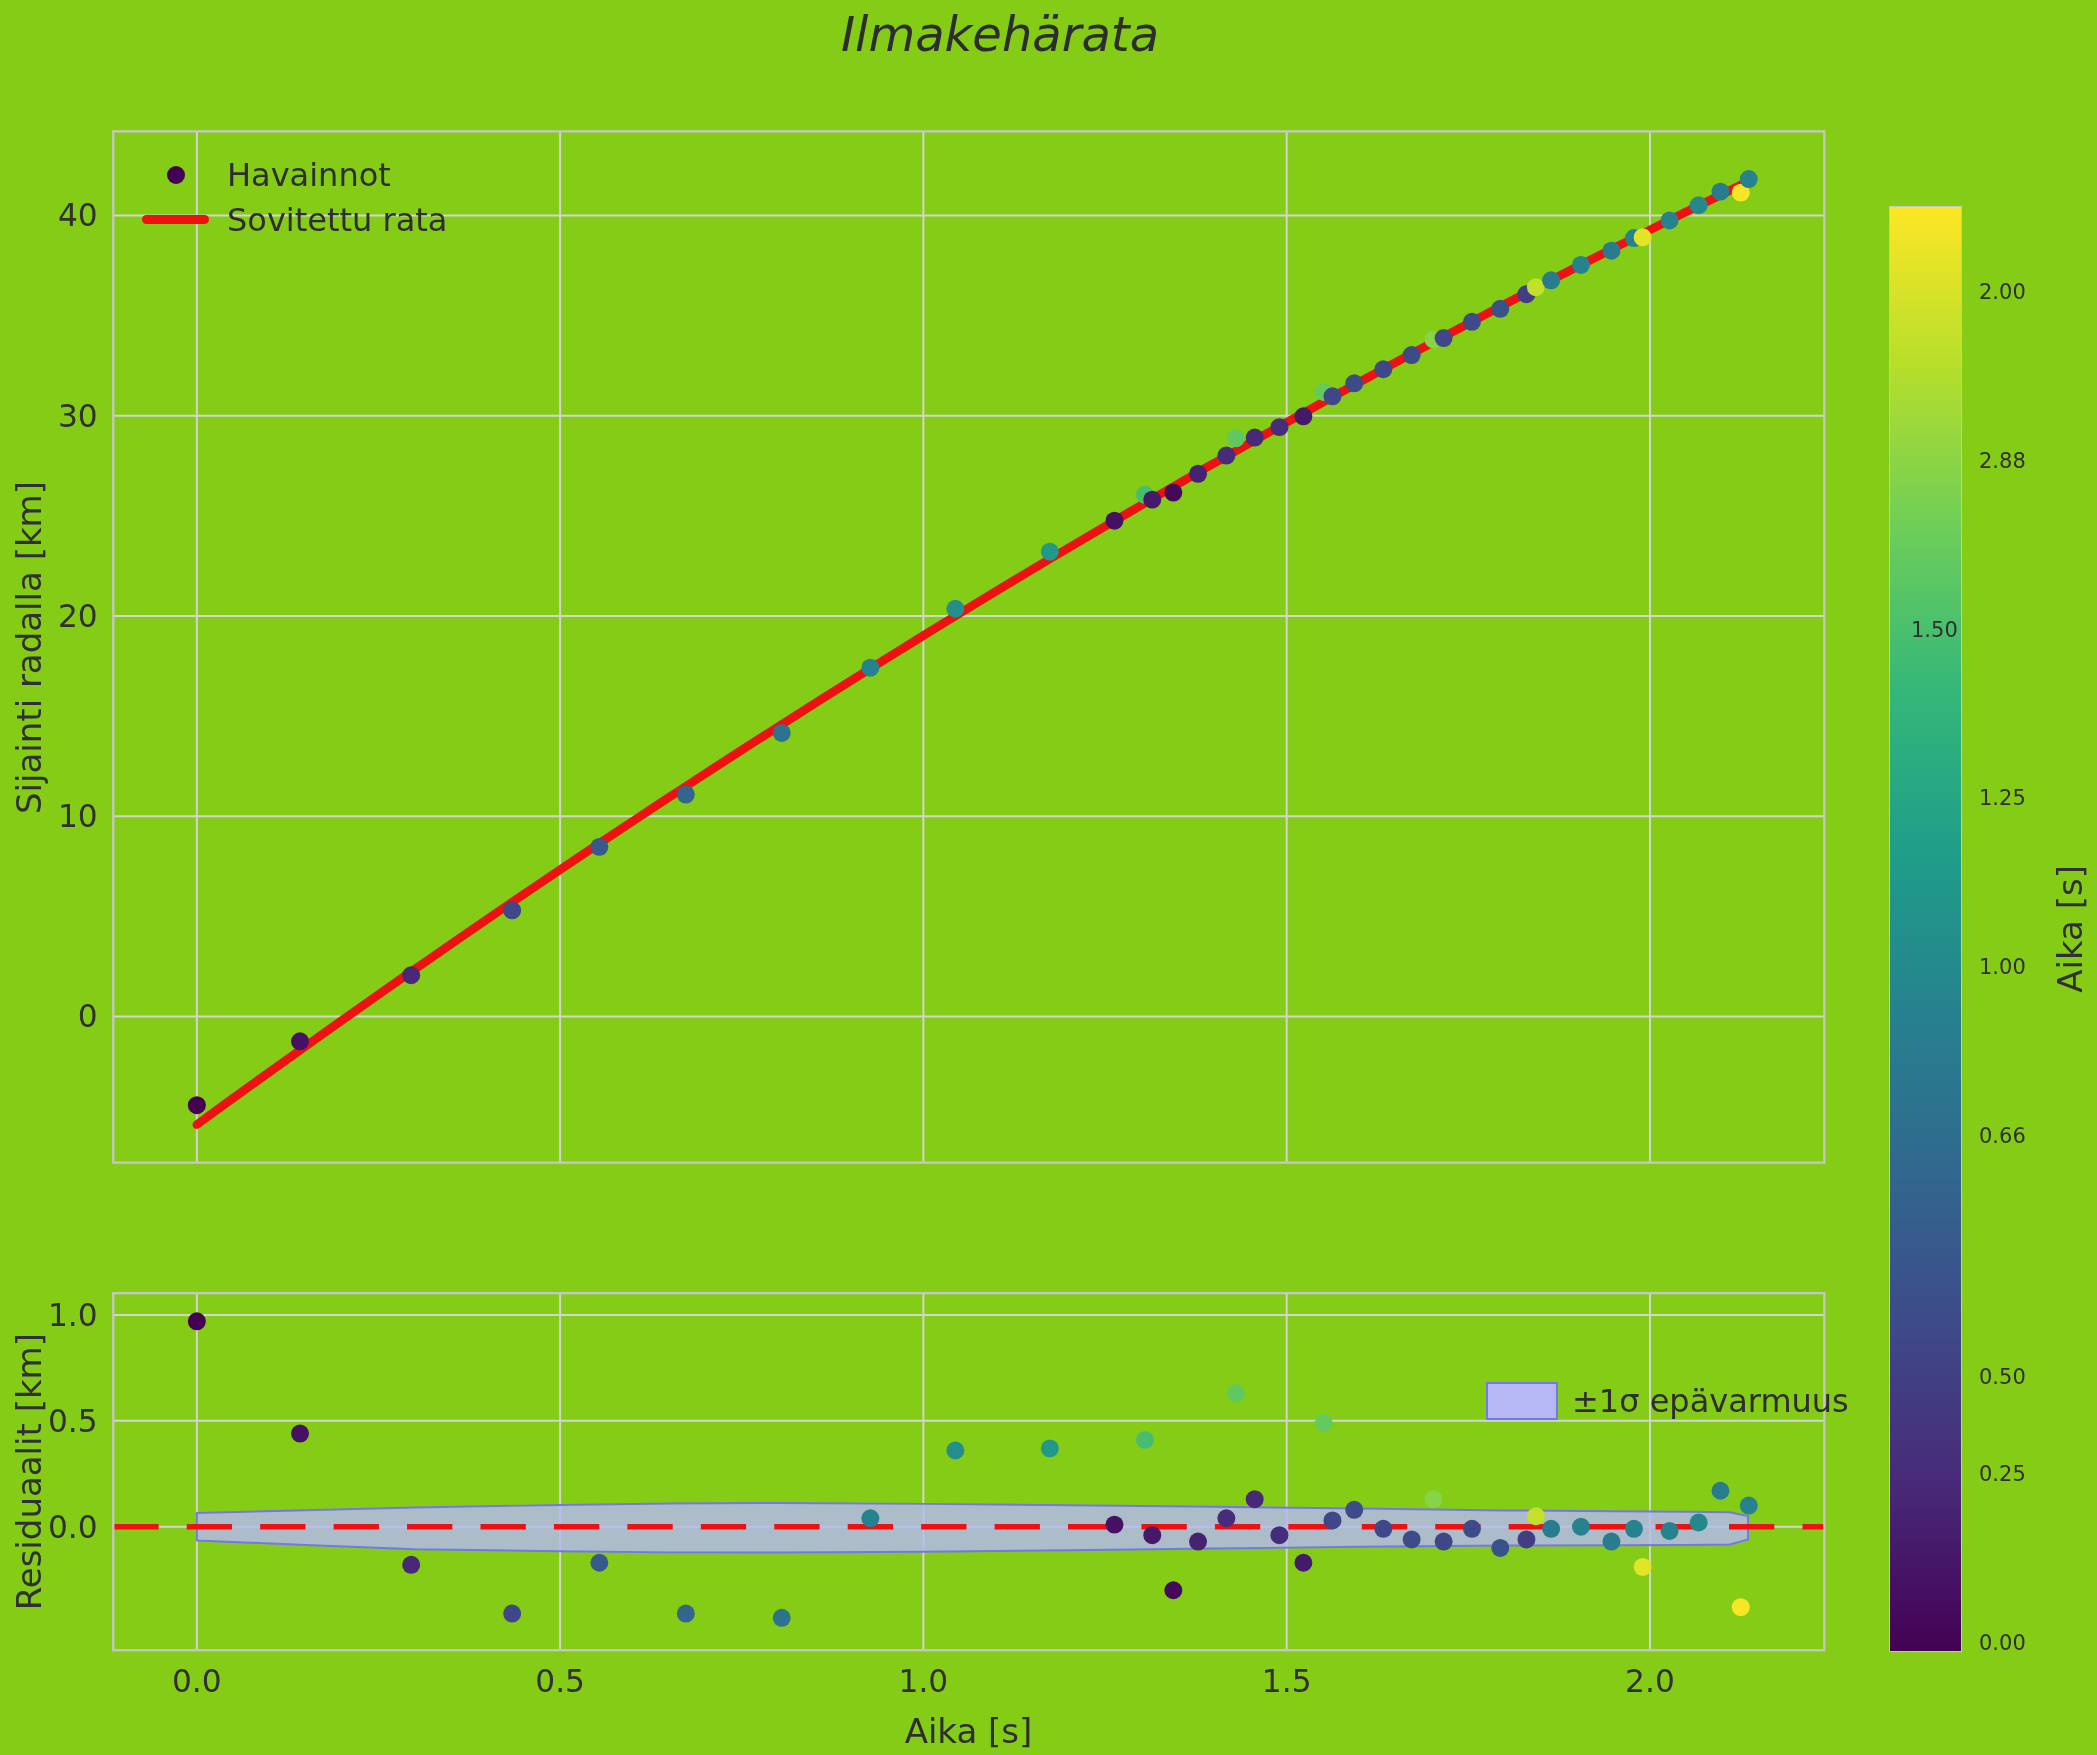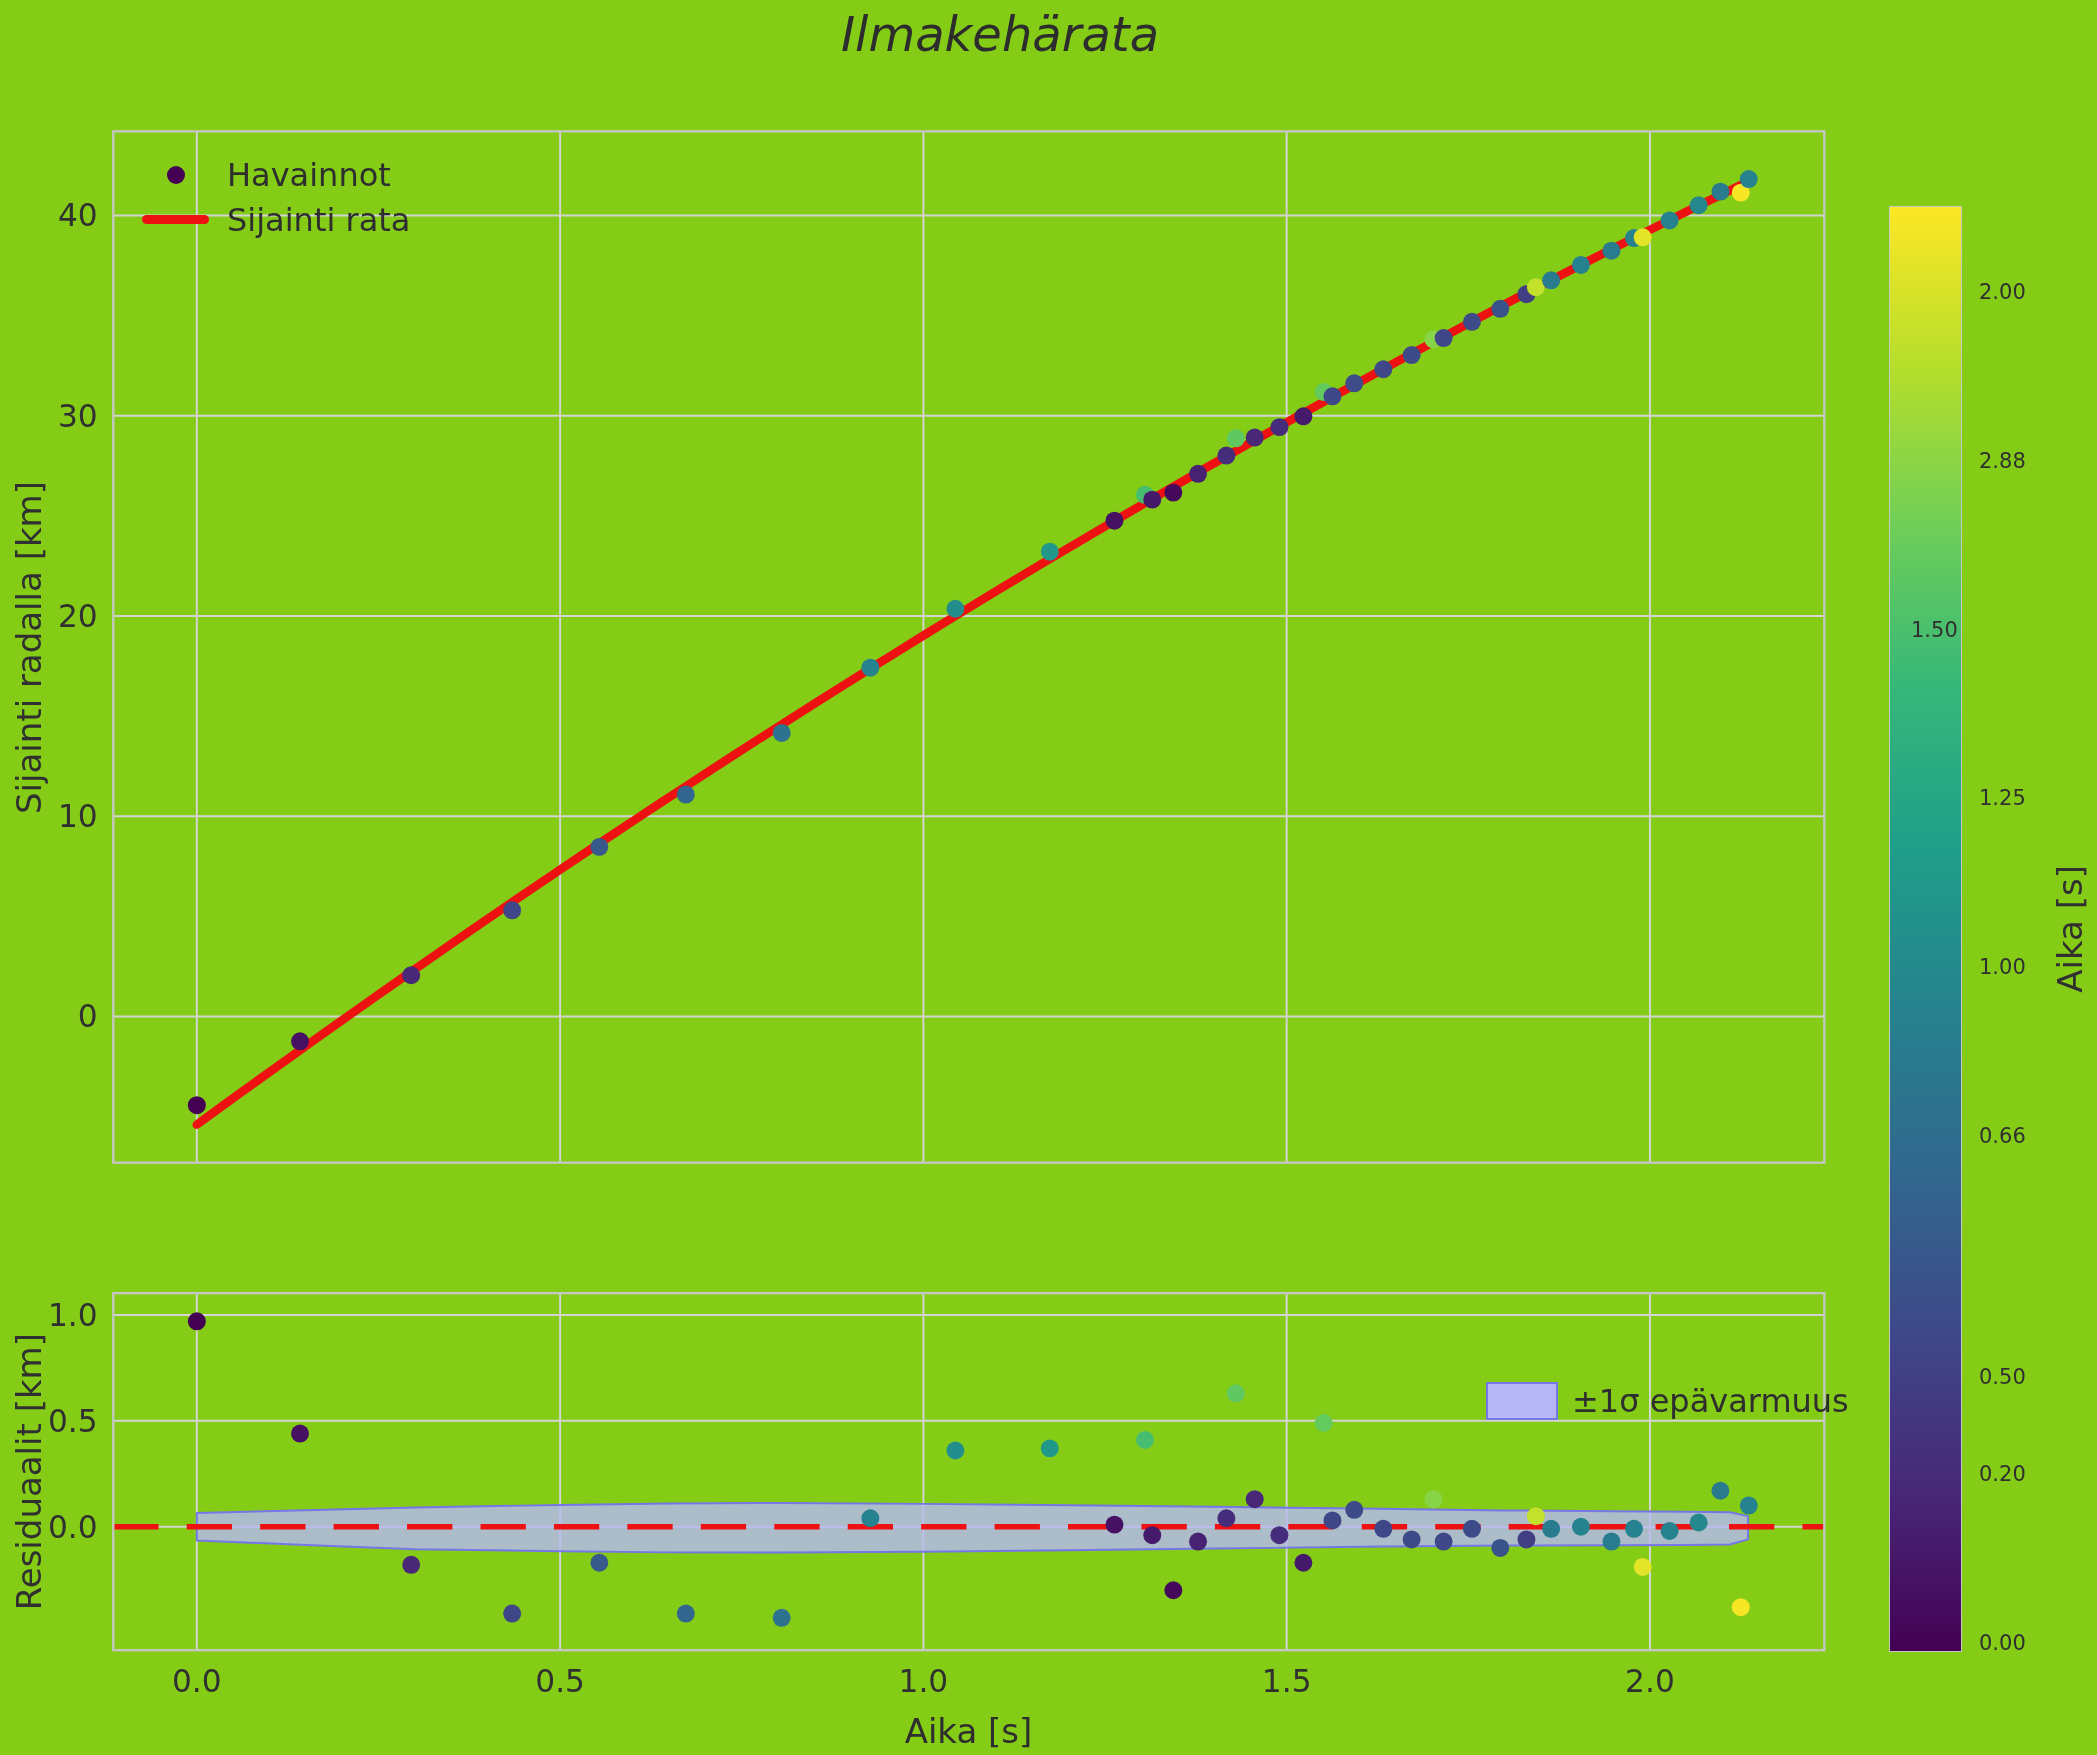--- a/index.html
+++ b/index.html
@@ -161,39 +161,39 @@
     <div class="lrow">
       <span class="lmark">
         <span class="ldot" id="legend-dot" style="background: rgb(68, 1, 84);"></span>
       </span>
       <span class="llab">Havainnot</span>
     </div>
     <div class="lrow">
       <span class="lmark">
         <span class="lline" id="legend-line" style="background: rgb(238, 17, 17);"></span>
       </span>
-      <span class="llab">Sijainti rata</span>
+      <span class="llab">Sovitettu rata</span>
     </div>
   </div>
 
   <div class="legend-res">
     <span class="lpatch" id="legend-patch" style="background: rgb(182, 184, 245); border-color: rgb(117, 119, 232);"></span>
     <span class="llab">±1σ epävarmuus</span>
   </div>
 
   <div class="cbar-bar" id="cbar-bar" style="left: 1889px; top: 206px; width: 73px; height: 1446px; background: linear-gradient(to top, rgb(68, 1, 84), rgb(72, 40, 120), rgb(62, 73, 137), rgb(49, 104, 142), rgb(38, 130, 142), rgb(31, 158, 137), rgb(53, 183, 121), rgb(110, 206, 88), rgb(181, 222, 43), rgb(253, 231, 37));"></div>
   <div id="cbar-ticks">
       <div class="cbar-tick" style="left: 1979px; top: 280px;">2.00</div>
       <div class="cbar-tick" style="left: 1979px; top: 449px;">2.88</div>
       <div class="cbar-tick" style="left: 1911px; top: 618px;">1.50</div>
       <div class="cbar-tick" style="left: 1979px; top: 786px;">1.25</div>
       <div class="cbar-tick" style="left: 1979px; top: 955px;">1.00</div>
       <div class="cbar-tick" style="left: 1979px; top: 1124px;">0.66</div>
       <div class="cbar-tick" style="left: 1979px; top: 1365px;">0.50</div>
-      <div class="cbar-tick" style="left: 1979px; top: 1462px;">0.20</div>
+      <div class="cbar-tick" style="left: 1979px; top: 1462px;">0.25</div>
       <div class="cbar-tick" style="left: 1979px; top: 1631px;">0.00</div>
     </div>
   <div class="vwrap" style="left:2046px;top:206px;height:1446px;">
     <span class="vtext">Aika [s]</span>
   </div>
 
 </div>
 
 
 </body></html>

